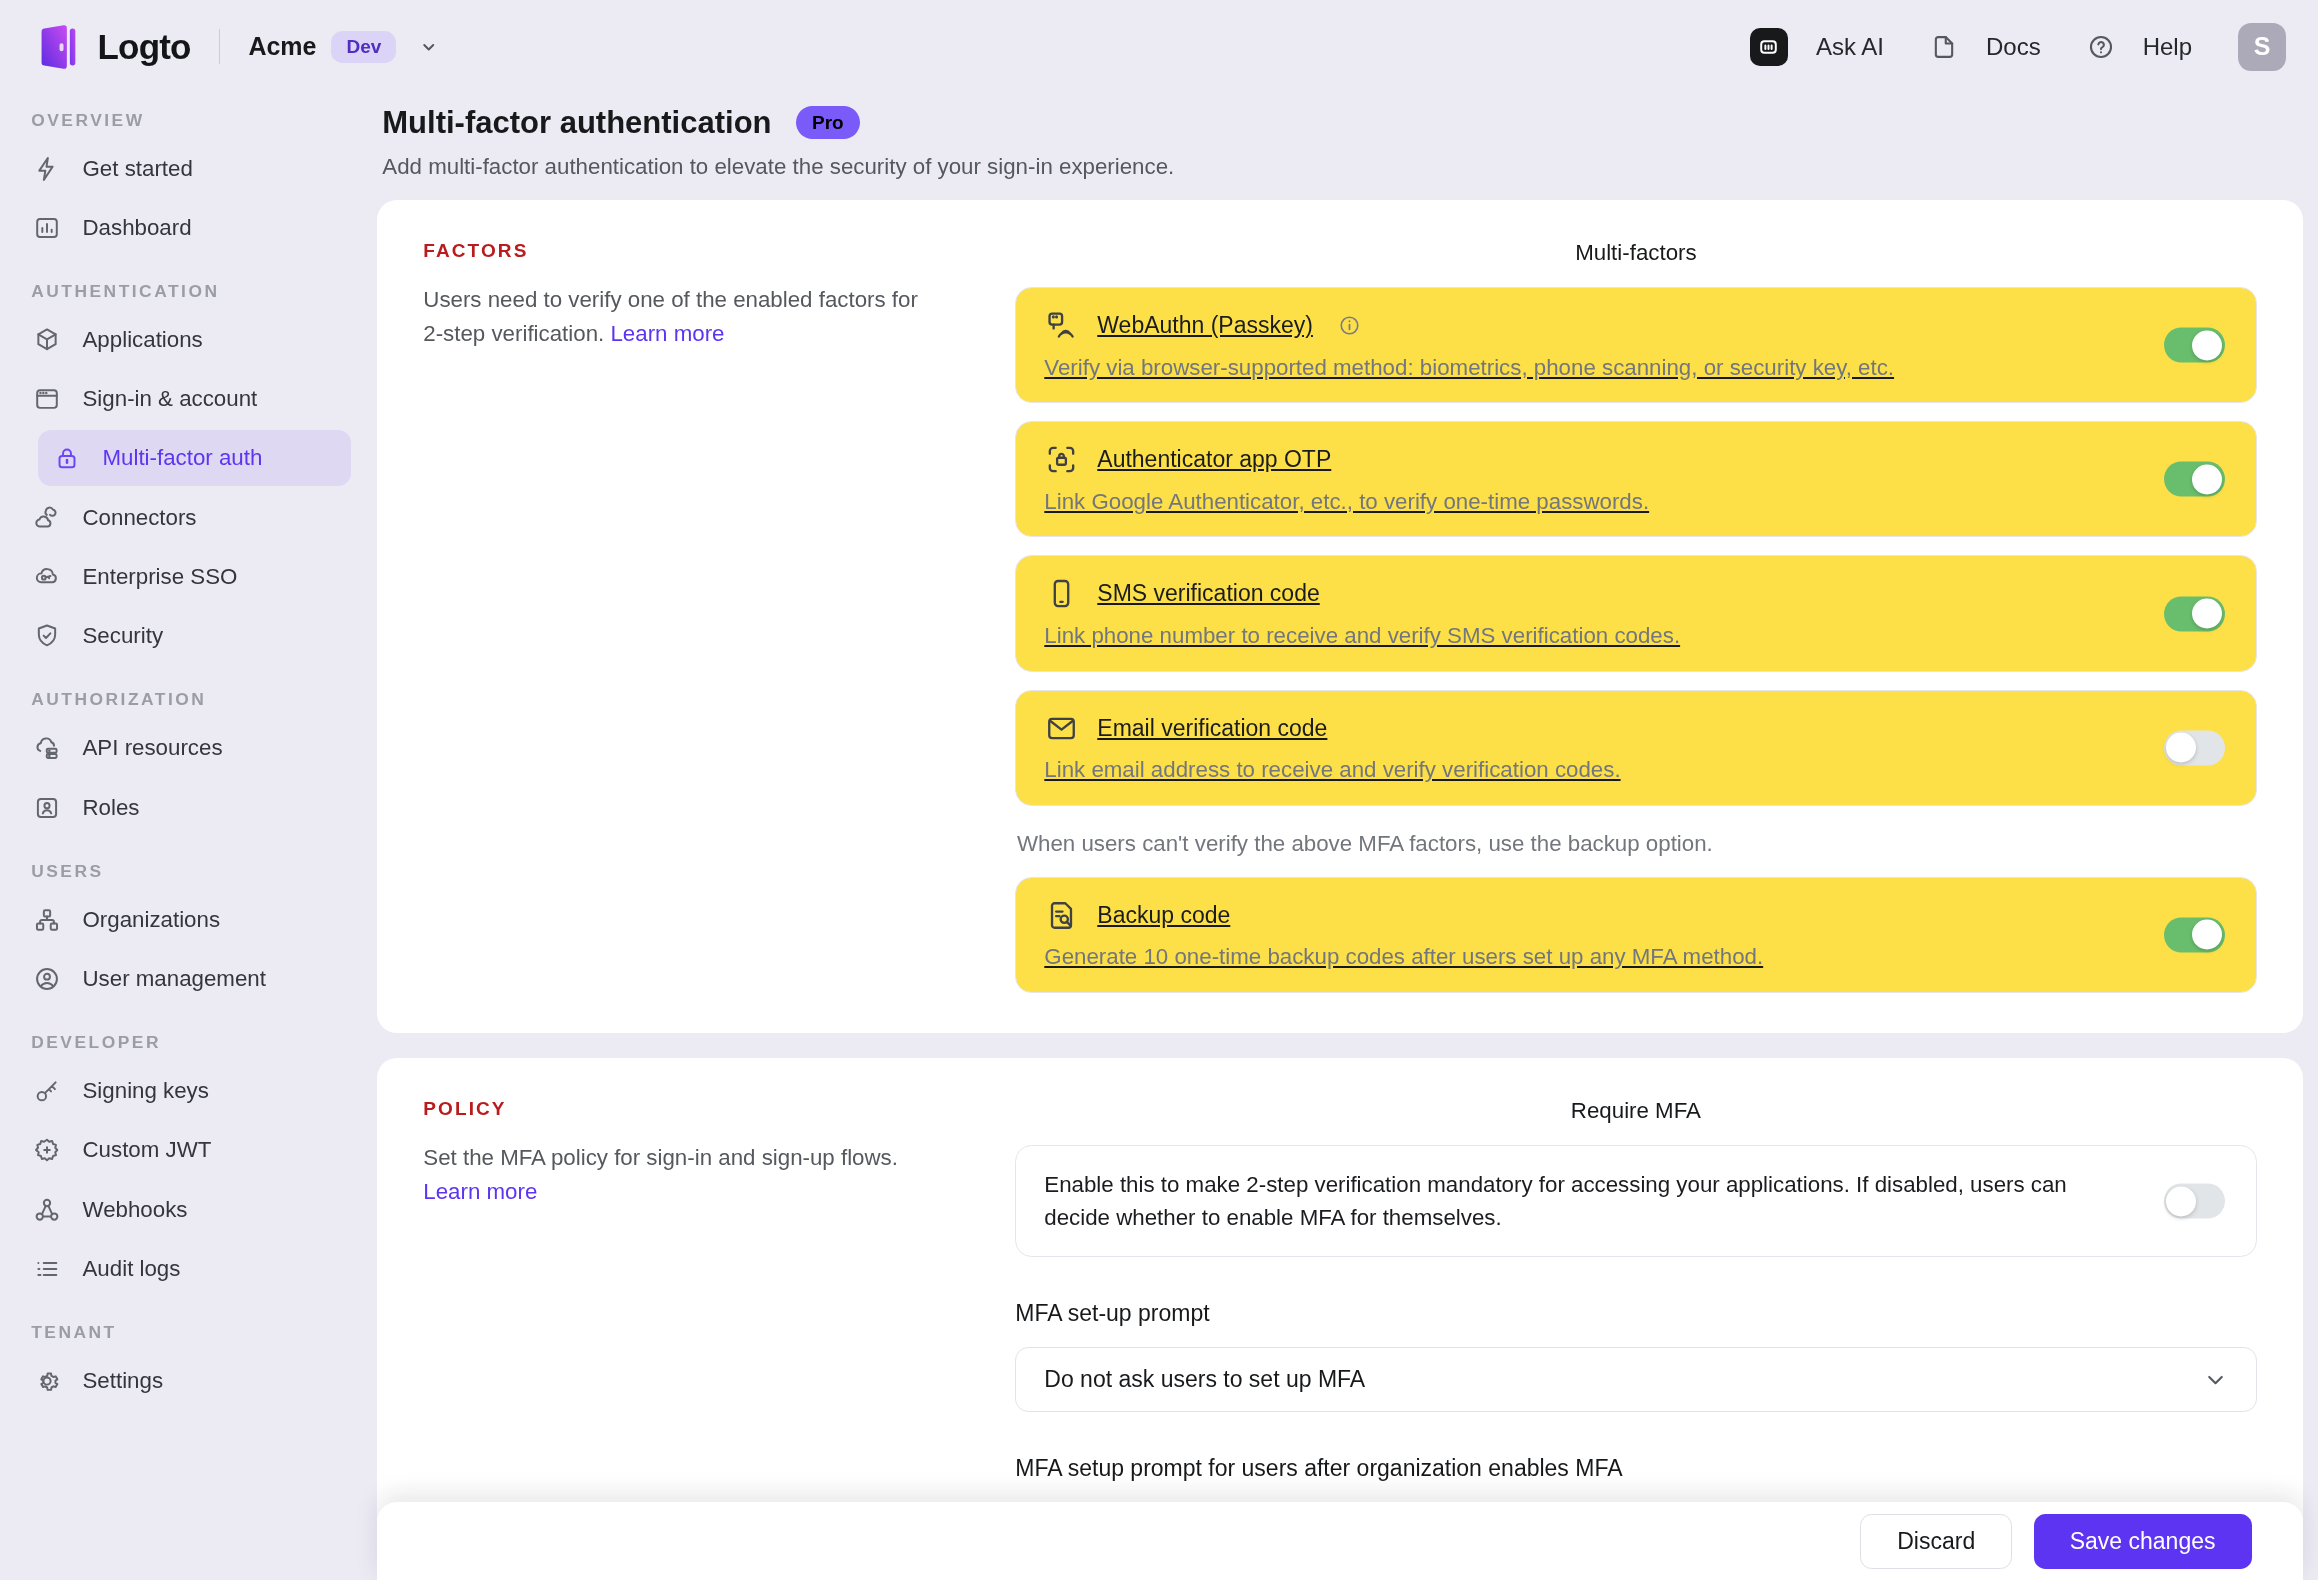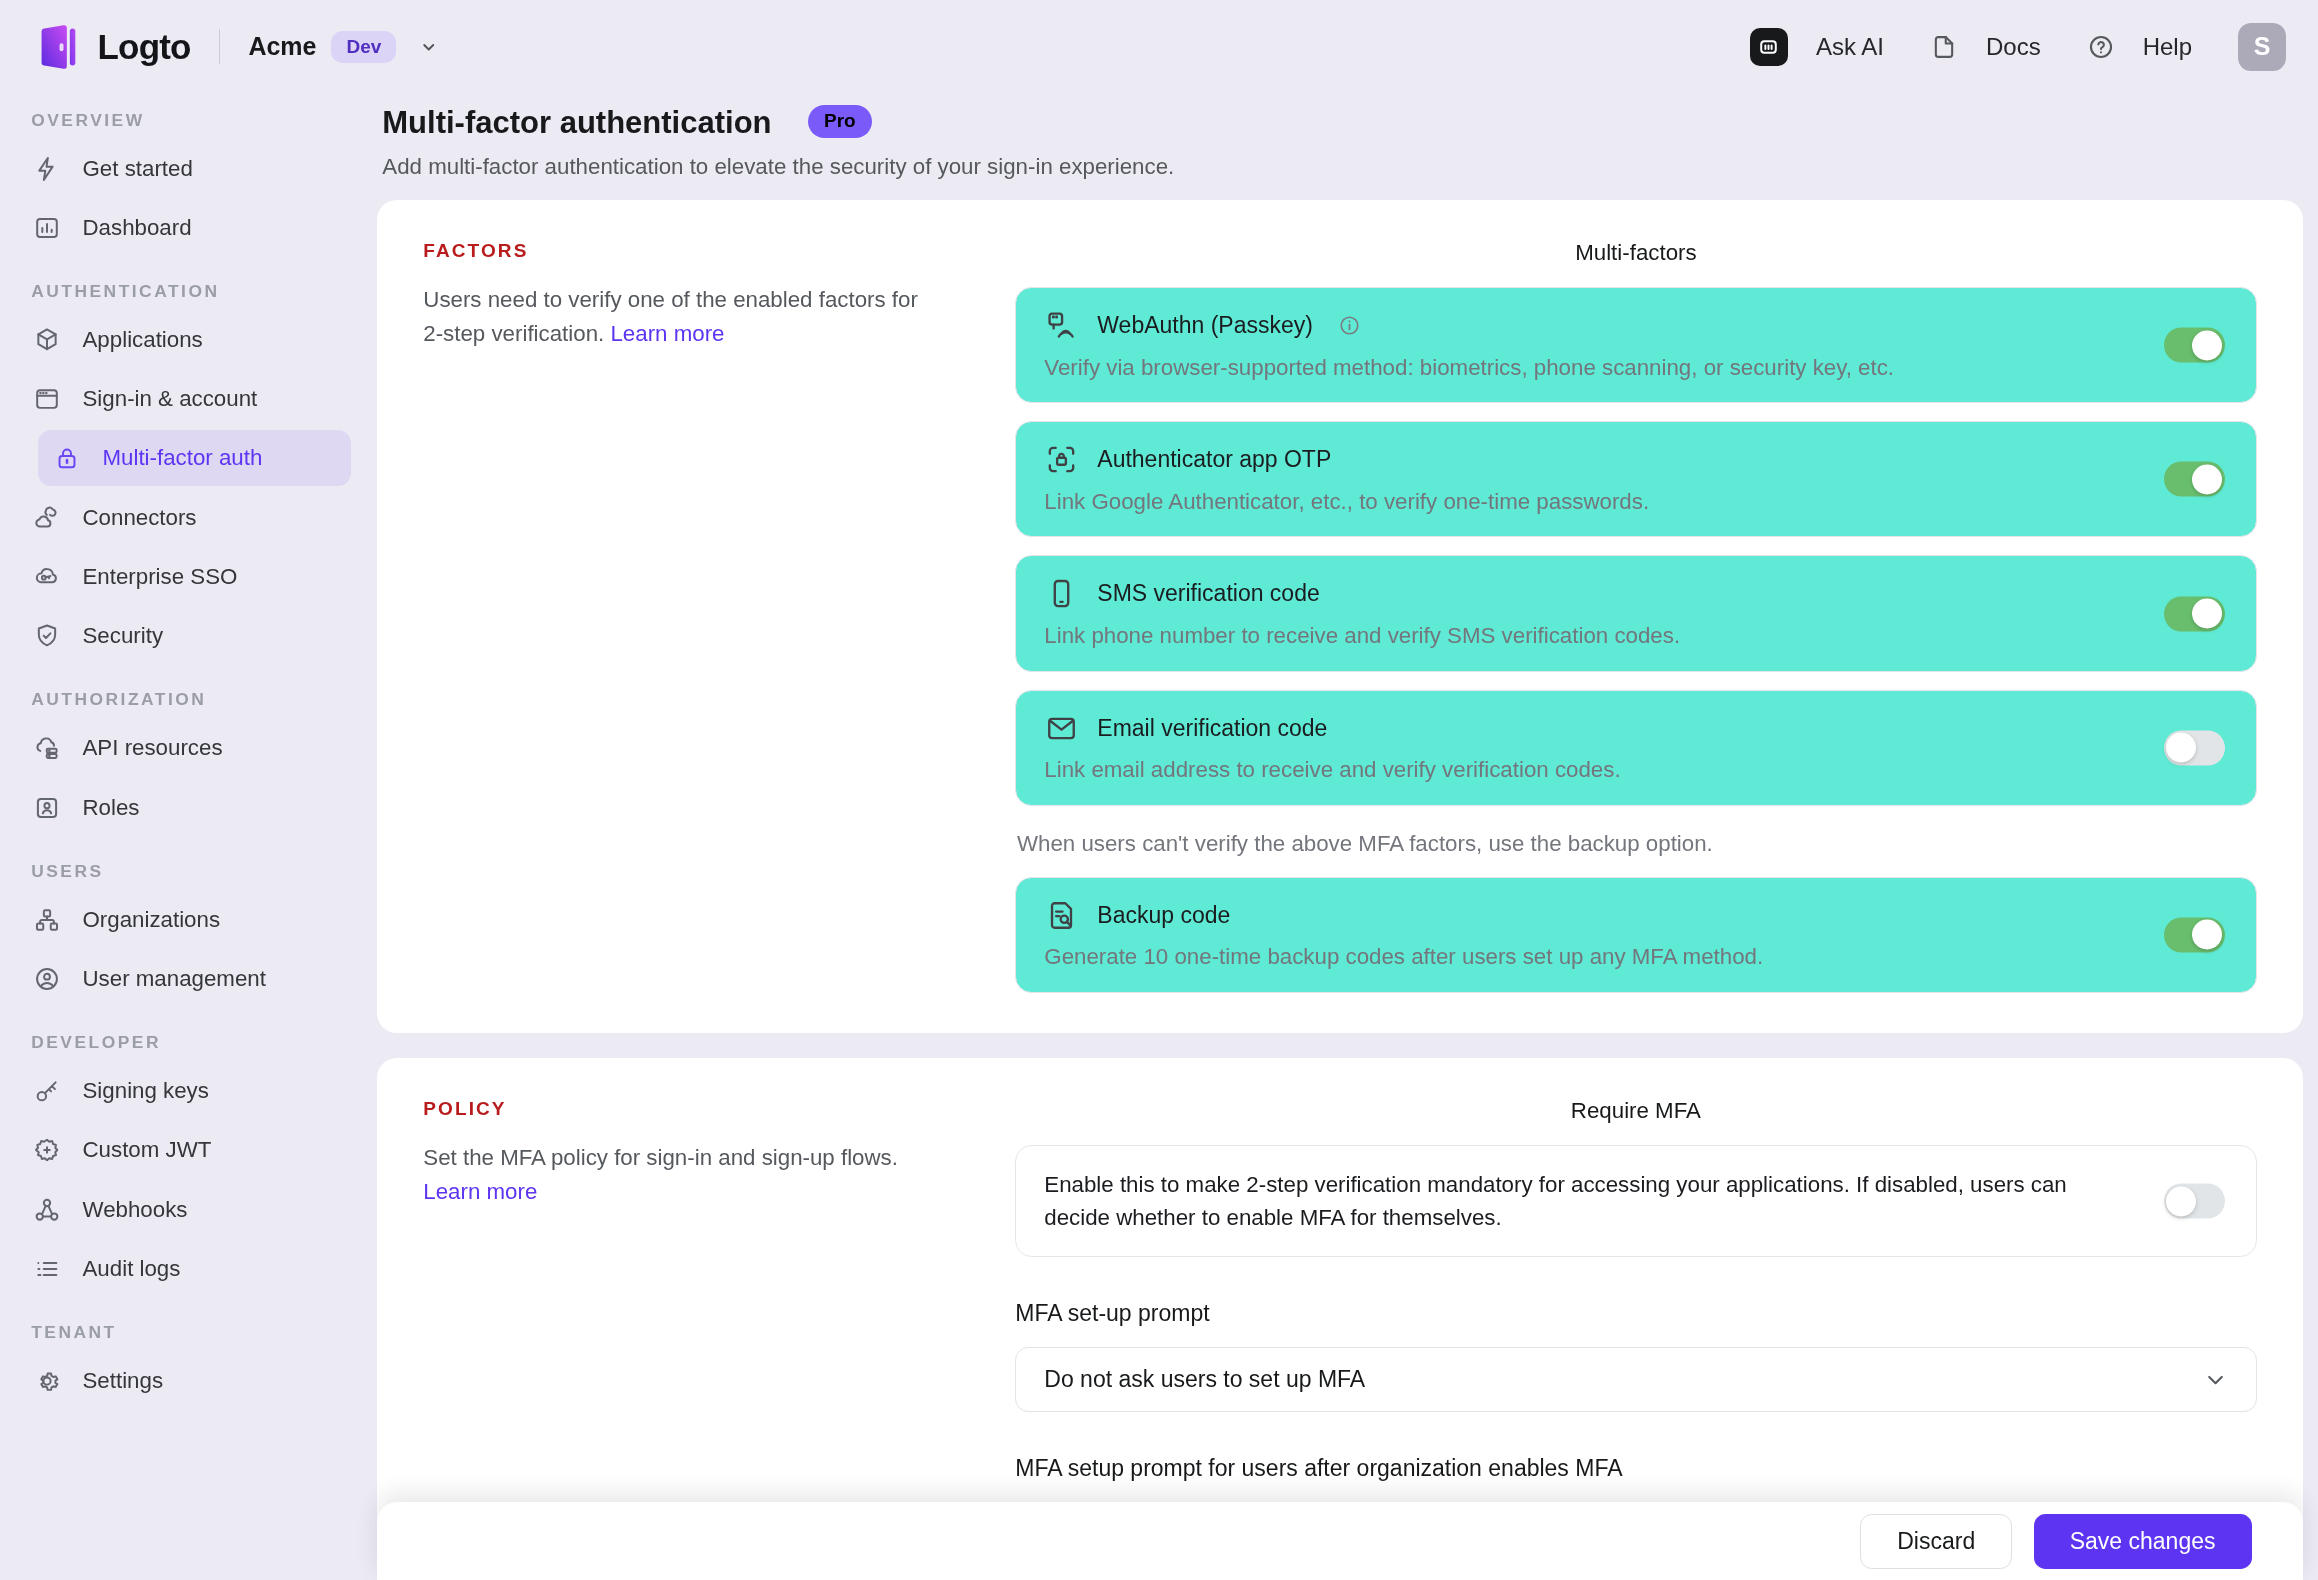--- a/index.html
+++ b/index.html
@@ -33,37 +33,37 @@
   .sidebar .side-section-label:first-child { margin-top:11.6px; }
   .side-item { display:flex; align-items:center; gap:21.5px; height:56px; padding:0 15px; border-radius:13.2px;
                font-size:22.3px; color:#34363B; cursor:pointer; margin:3.3px 0; }
   .side-item svg { width:28px; height:28px; color:#64666D; flex:none; }
   .side-item.active { background:#DED8F3; color:#5D34F2; font-weight:500;margin-left:20px; }
   .side-item.active svg { color:#6C47F5; }
 
   
   .main { position:absolute; left:369px; top:93px; right:0; bottom:0; padding:0 16.5px 0 8.3px; }
   .page-head { padding:11.6px 5px 0; }
-  .title-row { display:flex; align-items:flex-start; gap:36px; }
+  .title-row { display:flex; align-items:center; gap:24px; }
   .page-title { font-size:31px; font-weight:700; color:#17191B; }
   .pro-badge { background:#7A5AF8; color:#000000; font-size:19px; font-weight:600; padding:5.8px 16.5px; border-radius:827px; }
   .page-sub { margin-top:13.2px; font-size:22.3px; color:#55585D; }
 
   .panel { background:#fff; border-radius:20px; padding:40px 46px; display:flex; gap:79px; align-items:flex-start; }
   .panel.factors { margin-top:20px; }
   .panel.policy { margin-top:25px; padding-bottom:46px; }
   .panel-left { width:513px; flex:none; }
   .panel-heading { font-size:19px; font-weight:700; letter-spacing:2.1px; color:#b91c1c; }
   .panel-desc { margin-top:21.5px; font-size:22.3px; line-height:1.5; color:#55585D; }
   .link { color:#5D34F2; cursor:pointer; }
   .panel-right { flex:1; min-width:0; }
   .group-label { font-size:22.3px; color:#17191B; margin-bottom:21.5px;text-align:center; }
 
   .factor-card { position:relative; border:1.7px solid #E6E5EC; border-radius:16.5px;
-                 padding:20px 141px 21.5px 28px; margin-bottom:18px; background:#5eead4; }
+                 padding:20px 141px 21.5px 28px; margin-bottom:18px; background:#fde047;text-decoration:underline; }
   .factor-head { display:flex; align-items:center; gap:18px; }
   .ficon { width:35px; height:35px; color:#3F4145; flex:none; }
   .factor-name { font-size:23px; font-weight:500; color:#1A1C1F; }
   .info-icon { width:23px; height:23px; color:#7A7D83; margin-left:6.6px; flex:none; cursor:pointer; }
   .factor-desc { margin-top:11.6px; font-size:22.3px; color:#73767C; }
 
   .toggle { position:absolute; right:31px; top:50%; transform:translateY(-50%);
             width:61px; height:35px; border-radius:17.4px; cursor:pointer; }
   .toggle::after { content:""; position:absolute; top:2.5px; width:30px; height:30px; border-radius:50%;
                    background:#fff; box-shadow:0 1.7px 4.1px rgba(0,0,0,.18); }

